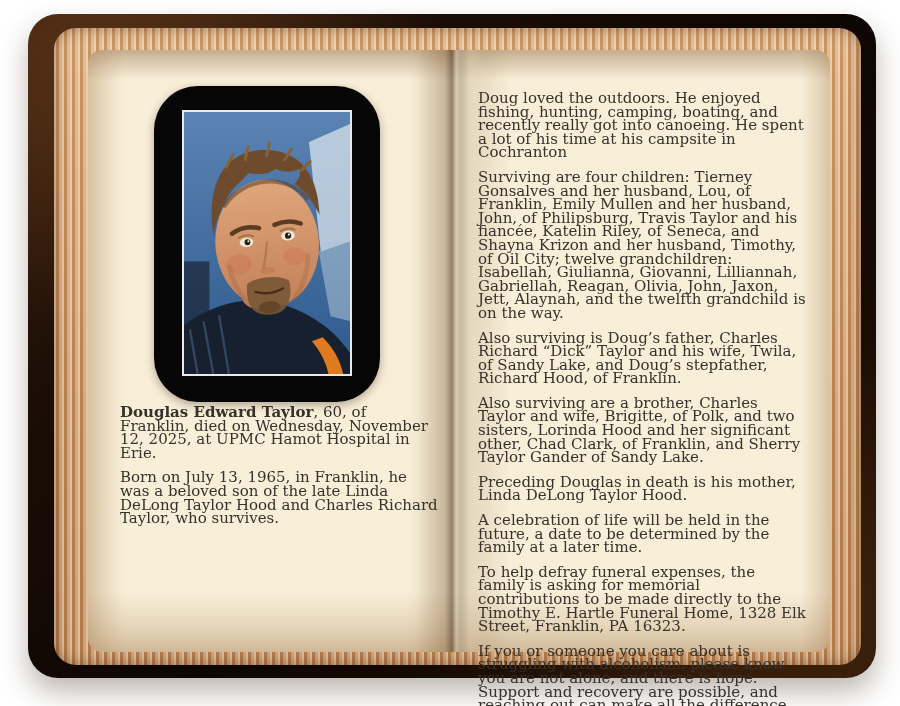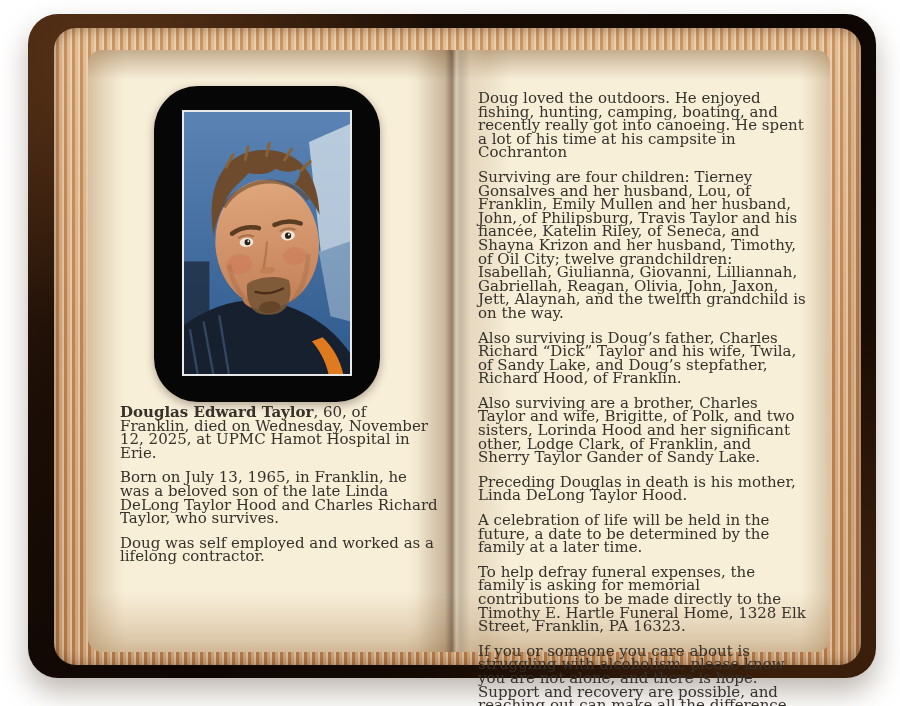--- a/index.html
+++ b/index.html
@@ -128,27 +128,26 @@
             <ellipse cx="82" cy="196" rx="11" ry="6" fill="#644528"></ellipse>
             <path d="M44,150 C46,168 54,184 64,194 M126,146 C124,164 116,182 106,192" stroke="#8a5c38" stroke-width="5" fill="none" opacity="0.25"></path>
           </g>
         </svg>
       </div>
     </div>
 
     <div class="obit left-text">
       <p><b>Douglas Edward Taylor</b><span>, 60, of Franklin, died on Wednesday, November 12, 2025, at UPMC Hamot Hospital in Erie.</span></p>
       <p>Born on July 13, 1965, in Franklin, he was a beloved son of the late Linda DeLong Taylor Hood and Charles Richard Taylor, who survives.</p>
-      <p>Doug was self employed and worked as a lifelong contractor.</p>
     </div>
 
     <div class="obit right-text">
       <p>Doug loved the outdoors. He enjoyed fishing, hunting, camping, boating, and recently really got into canoeing. He spent a lot of his time at his campsite in Cochranton</p>
       <p>Surviving are four children: Tierney Gonsalves and her husband, Lou, of Franklin, Emily Mullen and her husband, John, of Philipsburg, Travis Taylor and his fiancée, Katelin Riley, of Seneca, and Shayna Krizon and her husband, Timothy, of Oil City; twelve grandchildren: Isabellah, Giulianna, Giovanni, Lilliannah, Gabriellah, Reagan, Olivia, John, Jaxon, Jett, Alaynah, and the twelfth grandchild is on the way.</p>
       <p>Also surviving is Doug’s father, Charles Richard “Dick” Taylor and his wife, Twila, of Sandy Lake, and Doug’s stepfather, Richard Hood, of Franklin.</p>
-      <p>Also surviving are a brother, Charles Taylor and wife, Brigitte, of Polk, and two sisters, Lorinda Hood and her significant other, Lodge Clark, of Franklin, and Sherry Taylor Gander of Sandy Lake.</p>
+      <p>Also surviving are a brother, Charles Taylor and wife, Brigitte, of Polk, and two sisters, Lorinda Hood and her significant other, Chad Clark, of Franklin, and Sherry Taylor Gander of Sandy Lake.</p>
       <p>Preceding Douglas in death is his mother, Linda DeLong Taylor Hood.</p>
       <p>A celebration of life will be held in the future, a date to be determined by the family at a later time.</p>
       <p>To help defray funeral expenses, the family is asking for memorial contributions to be made directly to the Timothy E. Hartle Funeral Home, 1328 Elk Street, Franklin, PA 16323.</p>
       <p><span>If you or someone you care about is struggling with alcoholism, please know you are not alone, and there is hope. Support and recovery are possible, and reaching out can make all the difference. For resources and help, you can visit </span><a>www.aa.org</a><span> for more information.</span></p>
     </div>
   </div>
 </div>
 
 </body></html>

